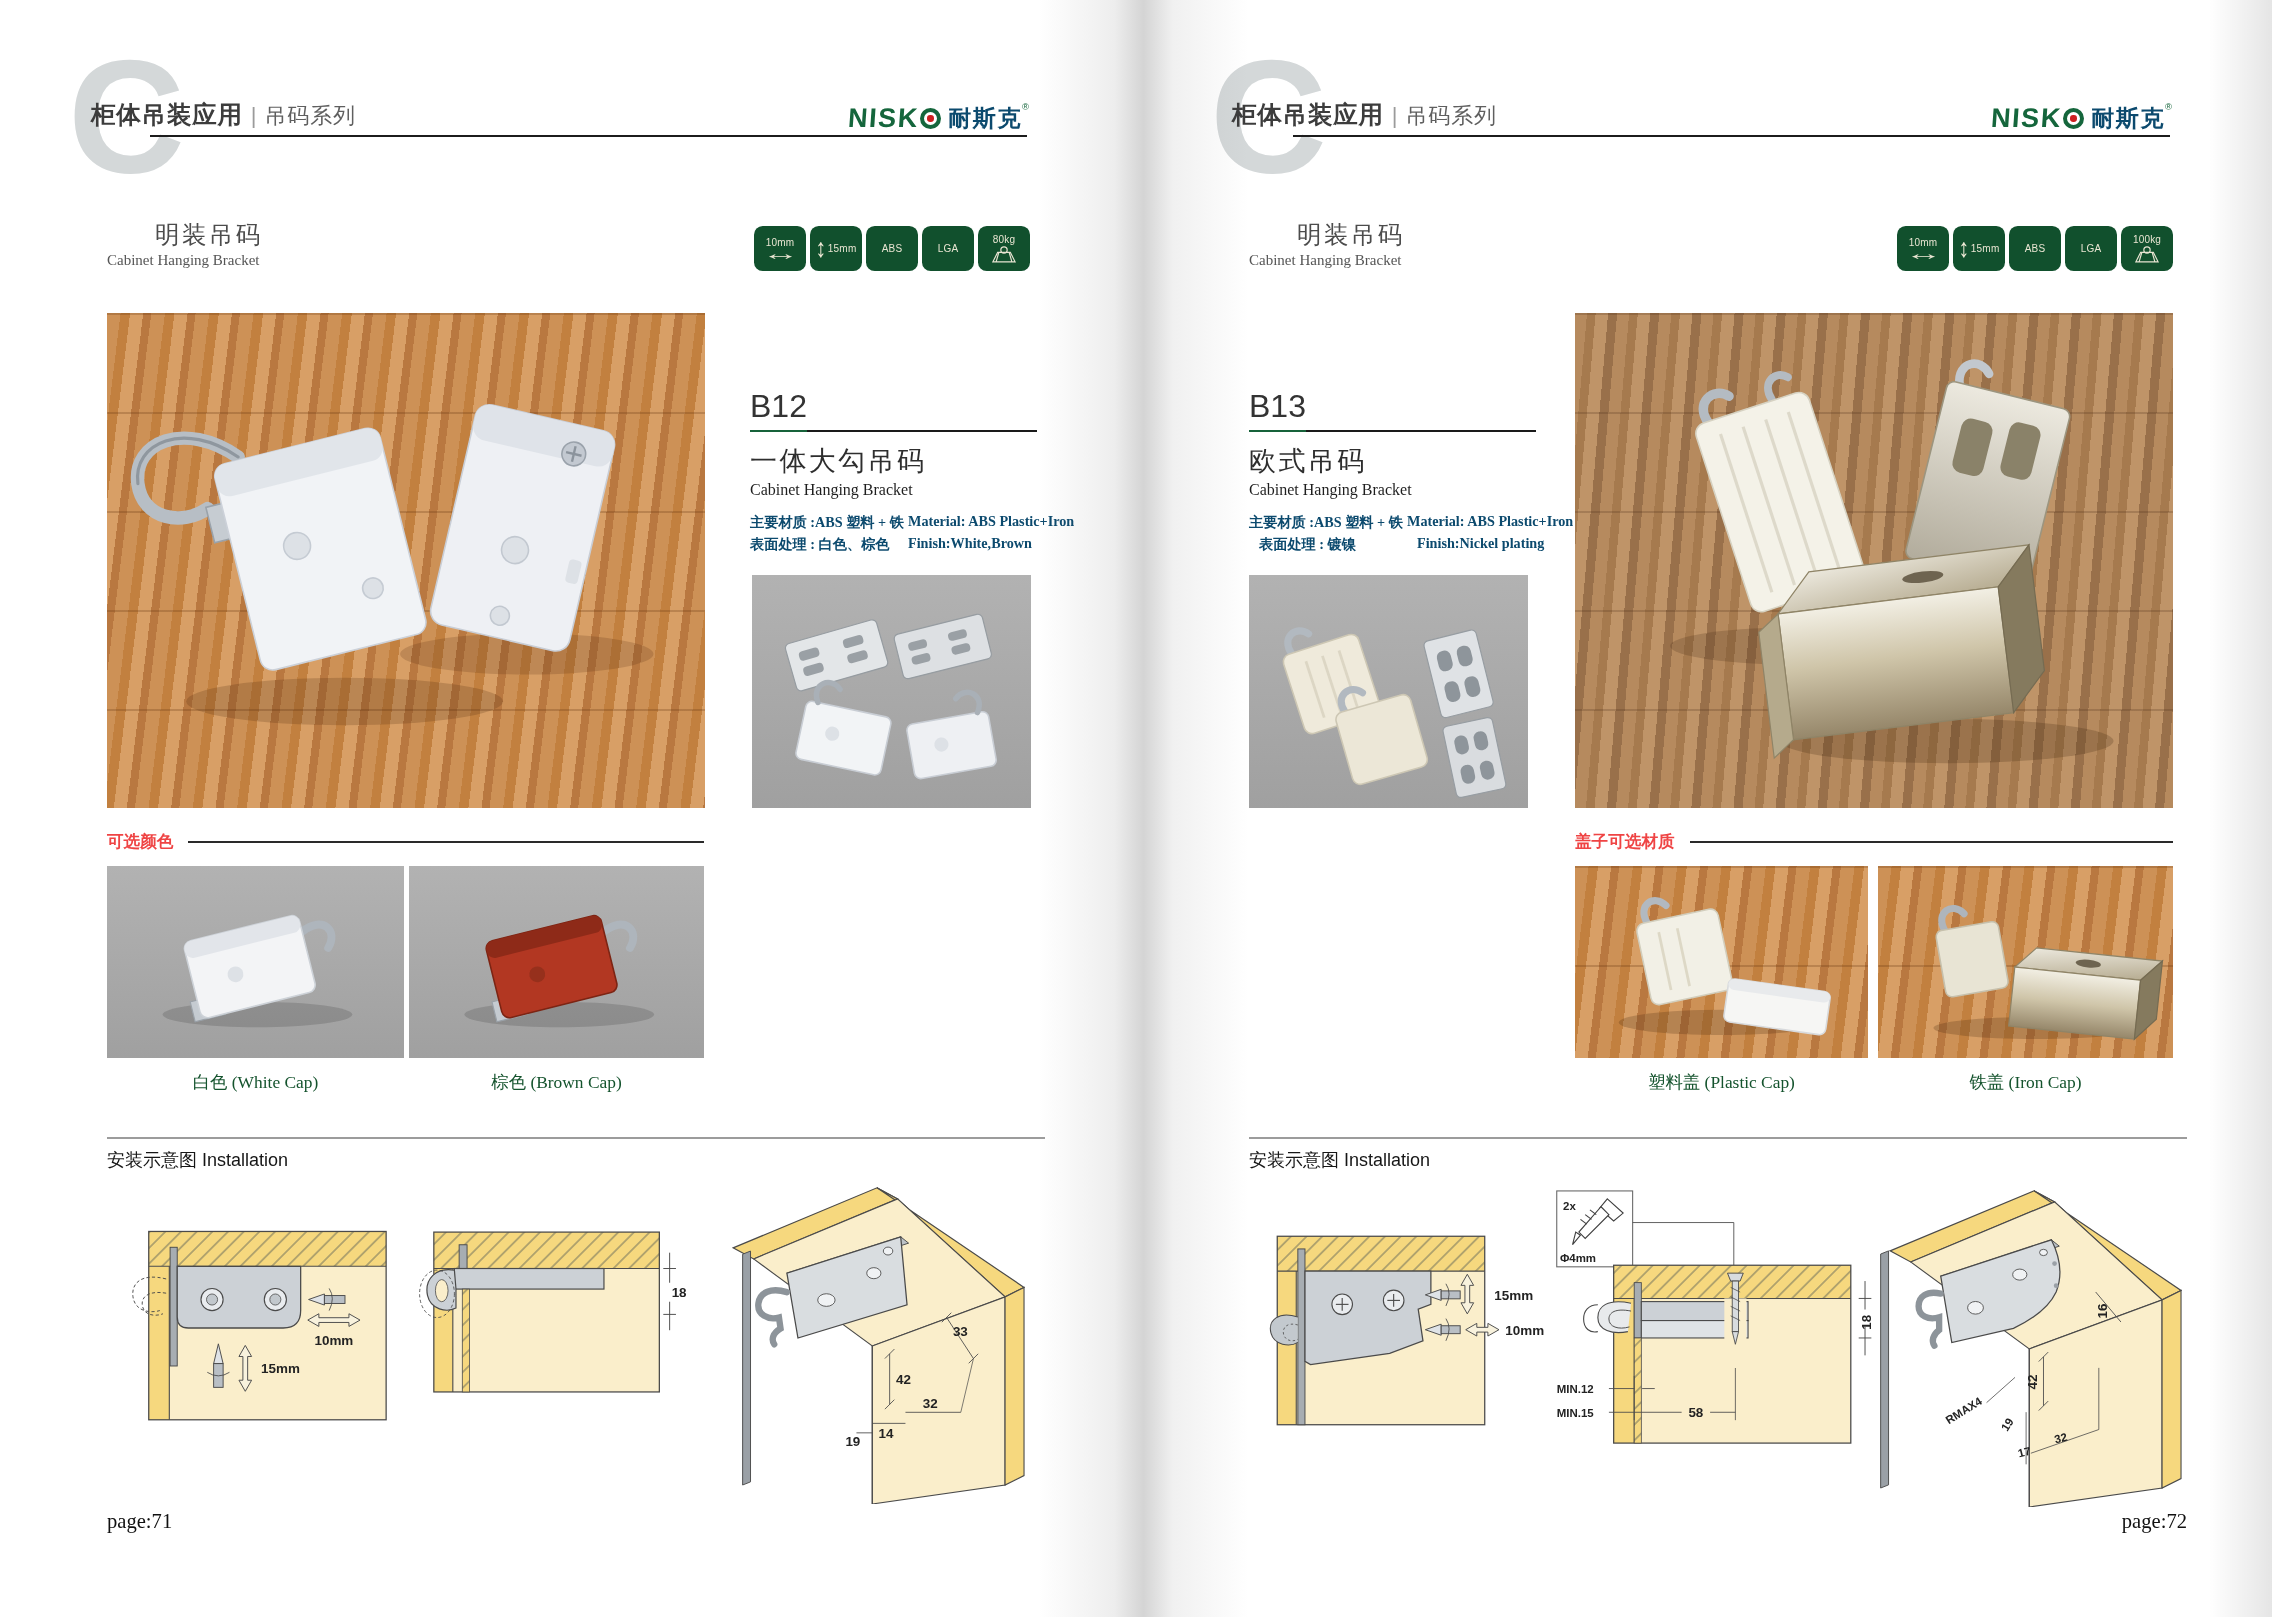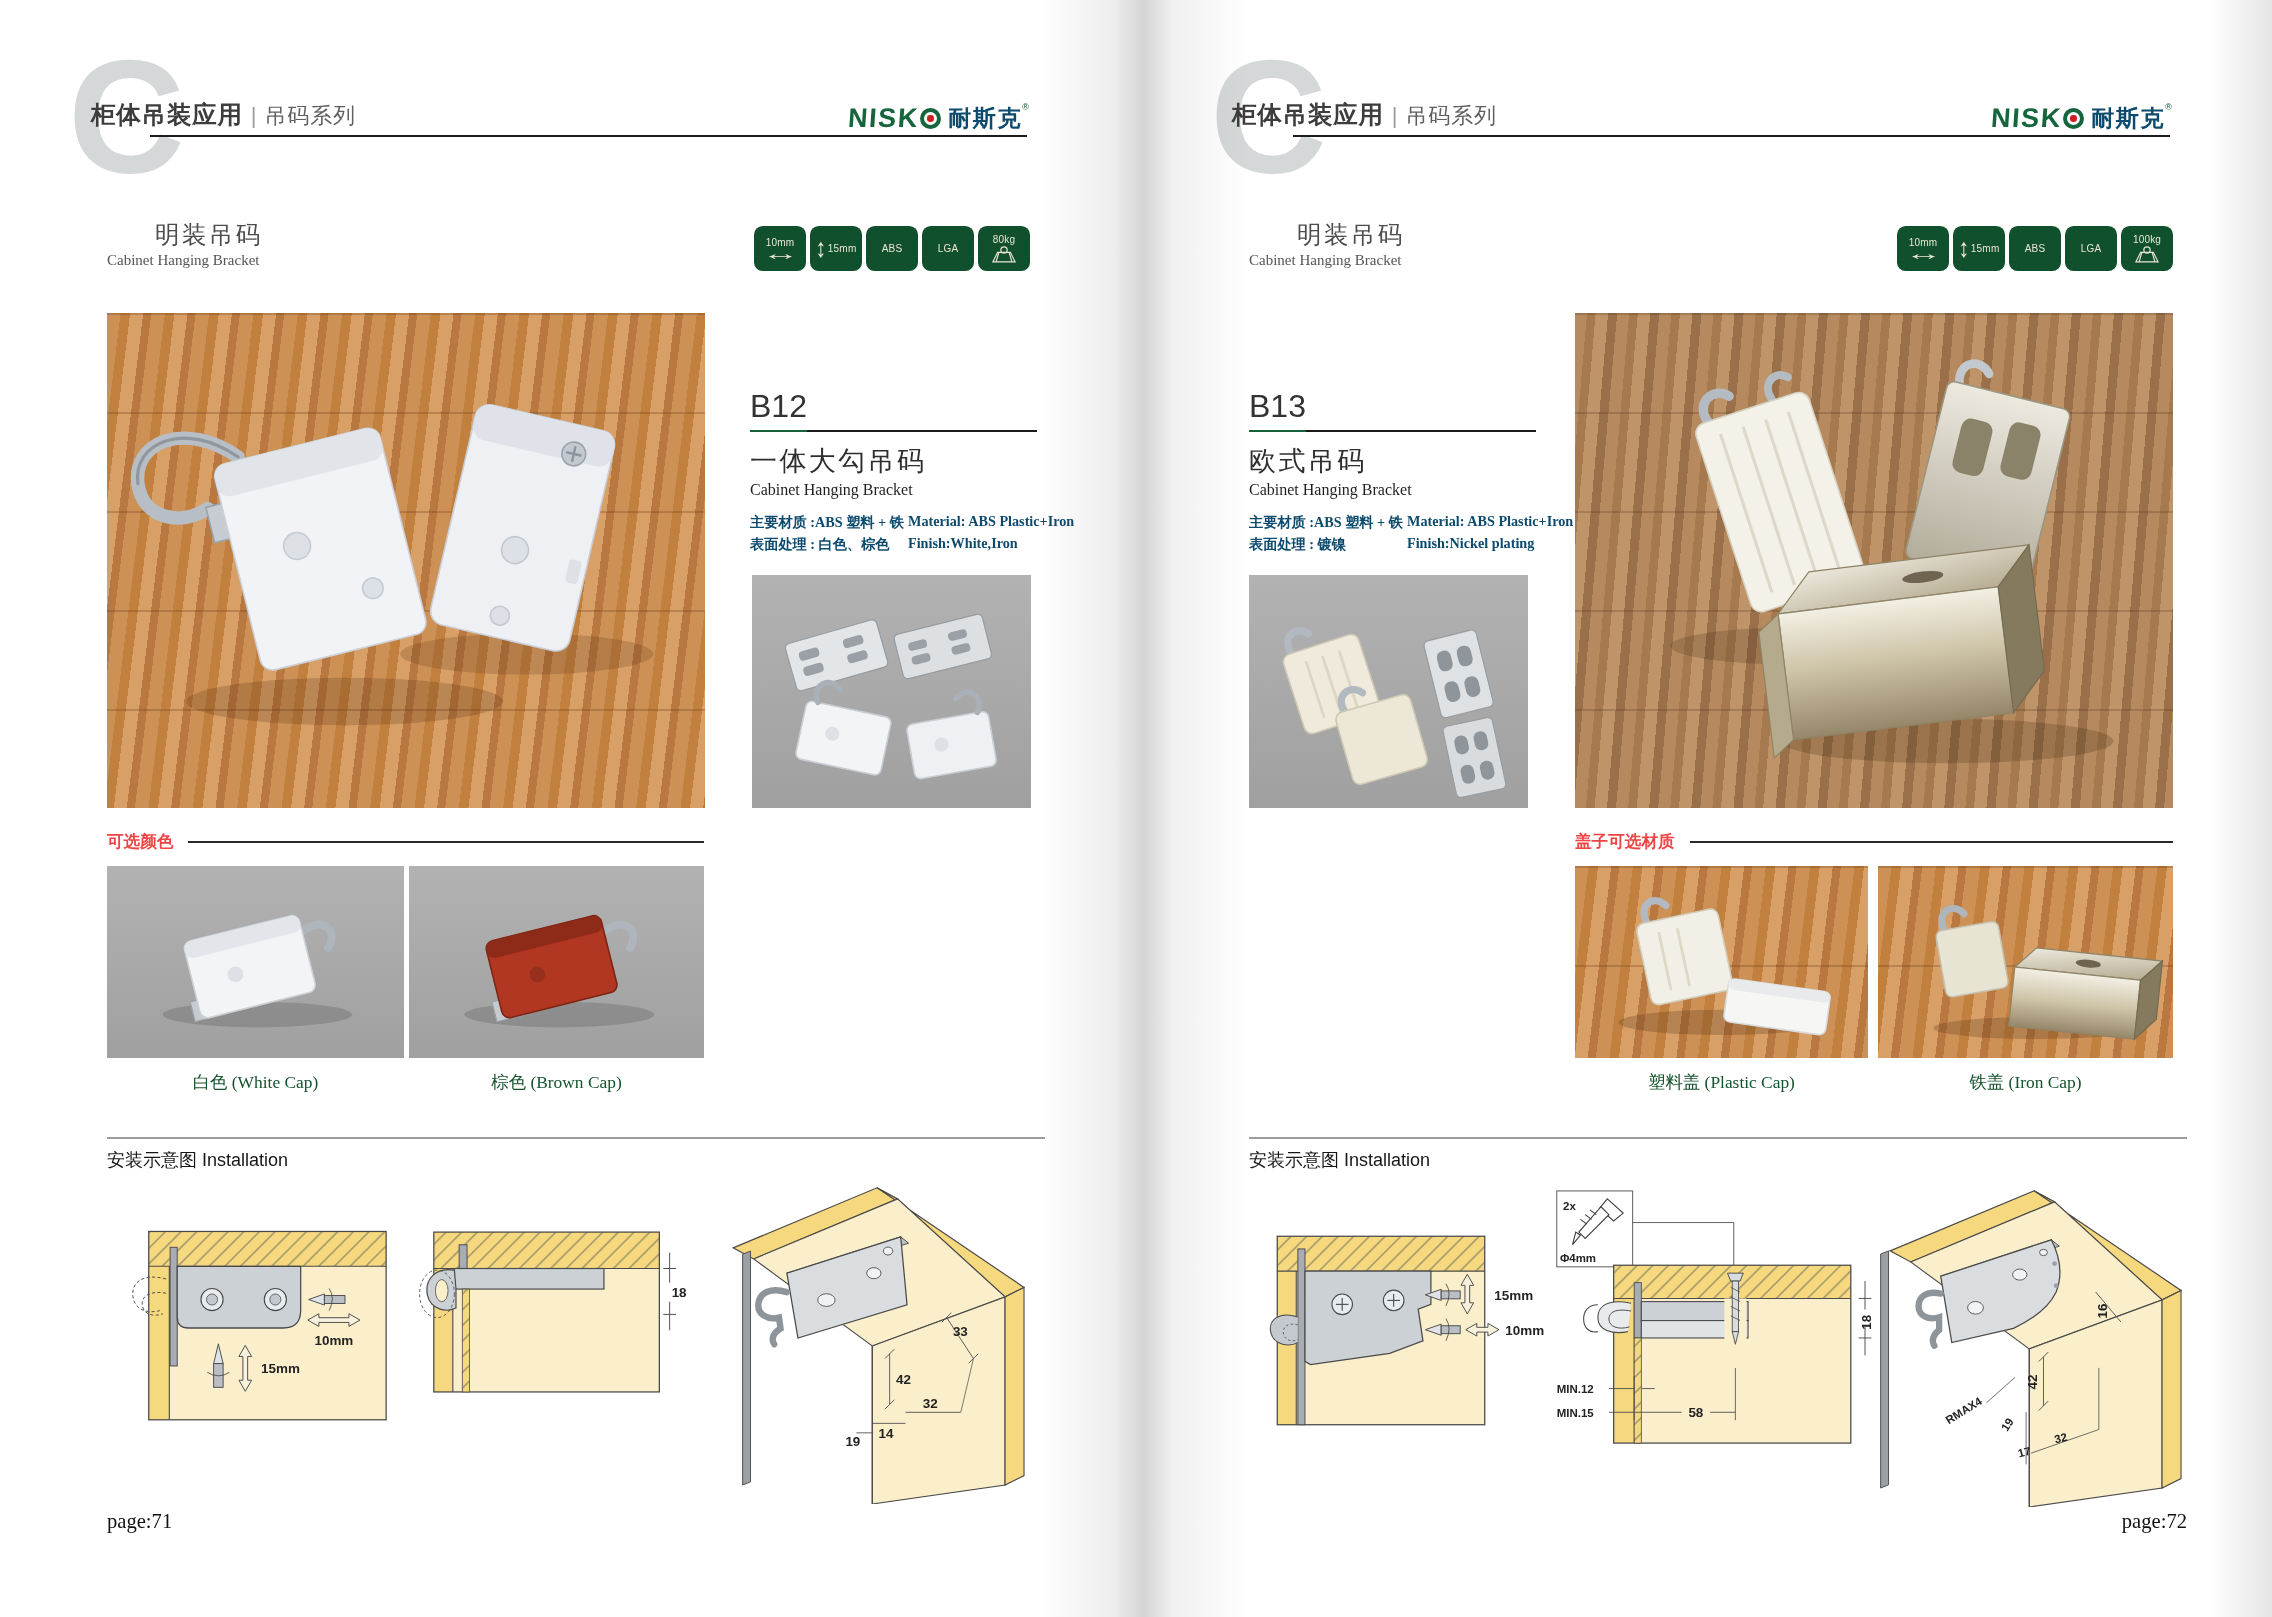--- a/index.html
+++ b/index.html
@@ -157,21 +157,21 @@
     <div class="b-code" style="left:750px;top:388px;">B12</div>
     <div class="b-rule" style="left:750px;top:430px;width:287px;"></div>
     <div class="b-name-cn" style="left:750px;top:443px;">一体大勾吊码</div>
     <div class="b-name-en" style="left:750px;top:481px;">Cabinet Hanging Bracket</div>
     <div class="mat-row" style="left:750px;top:513px;">
       <span>主要材质 :ABS 塑料 + 铁</span>
       <span>Material: ABS Plastic+Iron</span>
     </div>
     <div class="mat-row" style="left:750px;top:535px;">
       <span>表面处理 : 白色、棕色</span>
-      <span>Finish:White,Iron</span>
+      <span>Finish:White,Brown</span>
     </div>
 
     <div class="photo gray-bg" style="left:752px;top:575px;width:279px;height:233px;">
       <svg viewBox="0 0 353 295">
         <g transform="rotate(-16 110 105)">
           <rect x="48" y="70" width="120" height="62" rx="6" fill="#e3e6e8" stroke="#969ca1" stroke-width="1.5"></rect>
           <rect x="62" y="84" width="26" height="12" rx="5" fill="#9aa0a5"></rect>
           <rect x="62" y="104" width="26" height="12" rx="5" fill="#9aa0a5"></rect>
           <rect x="120" y="84" width="26" height="12" rx="5" fill="#9aa0a5"></rect>
           <rect x="120" y="104" width="26" height="12" rx="5" fill="#9aa0a5"></rect>
@@ -369,21 +369,21 @@
     </div>
 
     <div class="b-code" style="left:113px;top:388px;">B13</div>
     <div class="b-rule" style="left:113px;top:430px;width:287px;"></div>
     <div class="b-name-cn" style="left:113px;top:443px;">欧式吊码</div>
     <div class="b-name-en" style="left:113px;top:481px;">Cabinet Hanging Bracket</div>
     <div class="mat-row" style="left:113px;top:513px;">
       <span>主要材质 :ABS 塑料 + 铁</span>
       <span>Material: ABS Plastic+Iron</span>
     </div>
-    <div class="mat-row" style="left:113px;top:535px;">
+    <div class="mat-row" style="left:123px;top:535px;">
       <span>表面处理 : 镀镍</span>
       <span>Finish:Nickel plating</span>
     </div>
 
     <div class="photo wood-gray" style="left:439px;top:313px;width:598px;height:495px;">
       <svg viewBox="0 0 755 624">
         <defs>
           <linearGradient id="gNickA" x1="0" y1="0" x2="0" y2="1">
             <stop offset="0" stop-color="#f2efe4"></stop>
               <stop offset="0.45" stop-color="#cfc5a9"></stop>

